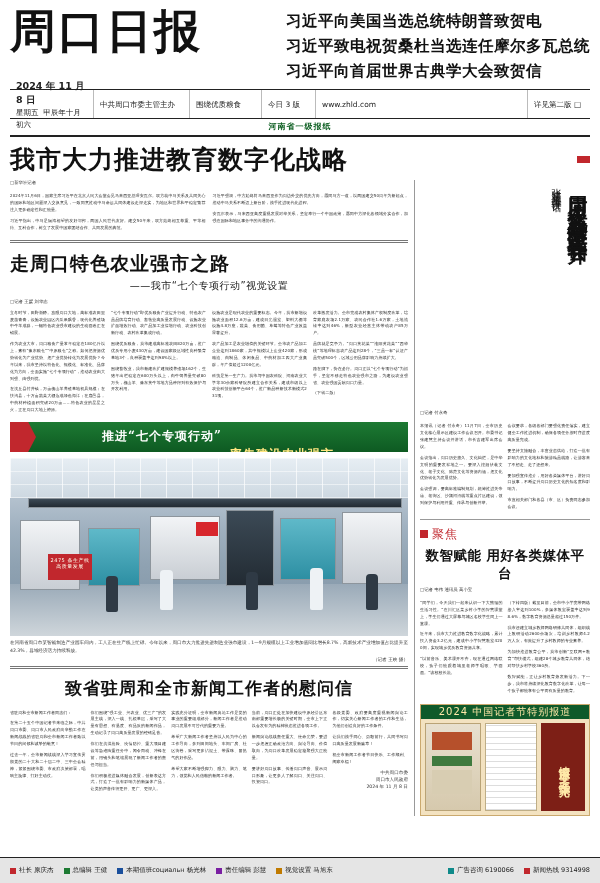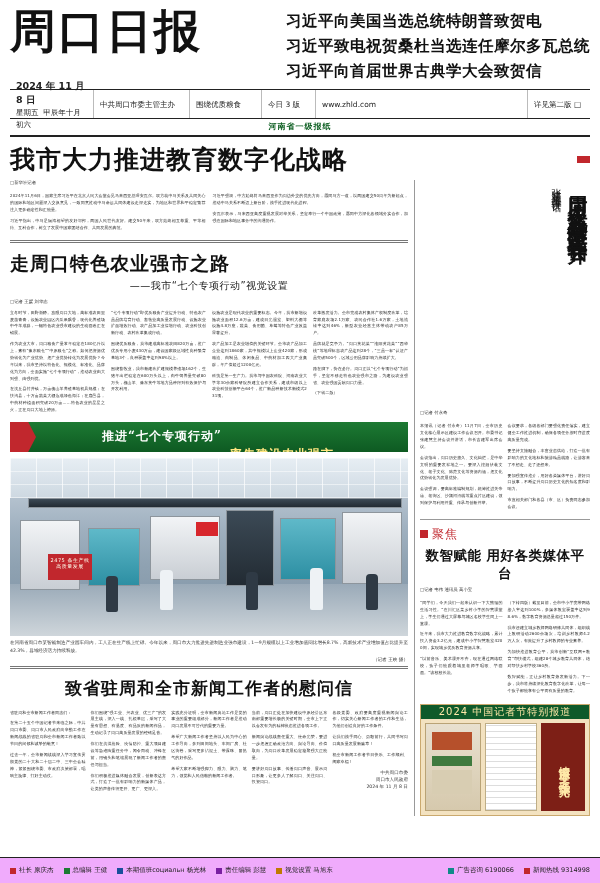--- a/index.html
+++ b/index.html
@@ -278,21 +278,21 @@
 
   
   .footer {
     position:absolute; left:0; right:0; bottom:0;
     border-top:1px solid #222;
     height:26px;
     display:flex; align-items:center;
     padding:0 10px;
     font-size:6.5px; color:#222;
     gap:10px;
-    background:#f0abfc;
+    background:#e5e5e5;
   }
   .footer .it { display:flex; align-items:center; gap:3px; white-space:nowrap; }
   .footer .sq { width:6px; height:6px; display:inline-block; }
   .footer .spacer { flex:1; }
 
   .sign { font-size:4.6px; text-align:right; color:#333; margin-top:2px; }
 </style>
 </head>
 <body>
 

